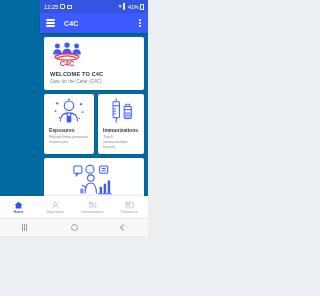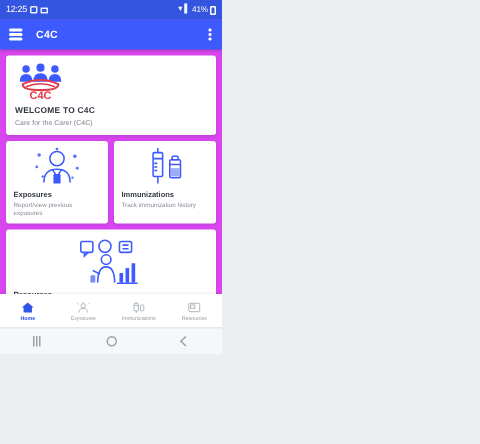--- a/index.html
+++ b/index.html
@@ -2,21 +2,21 @@
 <html><head>
 <meta charset="utf-8">
 <style>
   * { margin:0; padding:0; box-sizing:border-box; }
   html,body { width:148px; height:296px; overflow:hidden; }
   body {
     font-family:"Liberation Sans", sans-serif;
     background:#eceff1;
     -webkit-font-smoothing:antialiased;
   }
-  #phone { position:relative; width:148px; height:236px; background:#d946ef; }
+  #phone { position:relative; width:148px; height:236px; background:#0369a1;padding-left:40px; }
 
   
   .statusbar {
     height:13px; background:#3355e0; color:#fff;
     display:flex; align-items:center; justify-content:space-between;
     padding:0 4px; font-size:6px; letter-spacing:-0.2px;
   }
   .sb-left { display:flex; align-items:center; gap:2px; }
   .sb-right { display:flex; align-items:center; gap:1.5px; font-size:5.5px; }
   .sb-glyph { font-size:5.5px; opacity:.95; line-height:1; }

